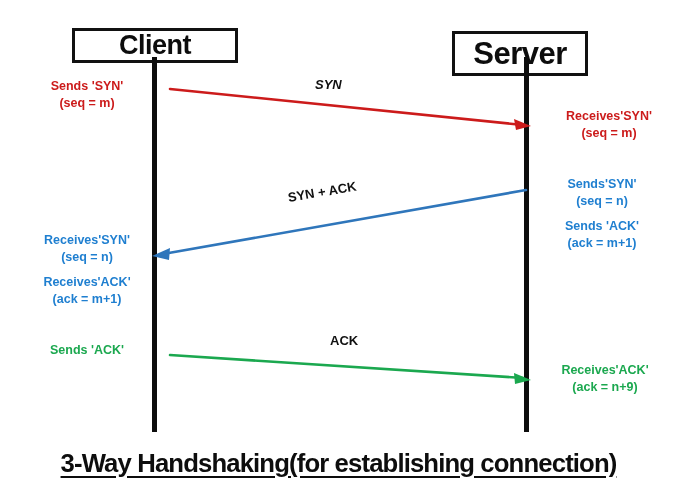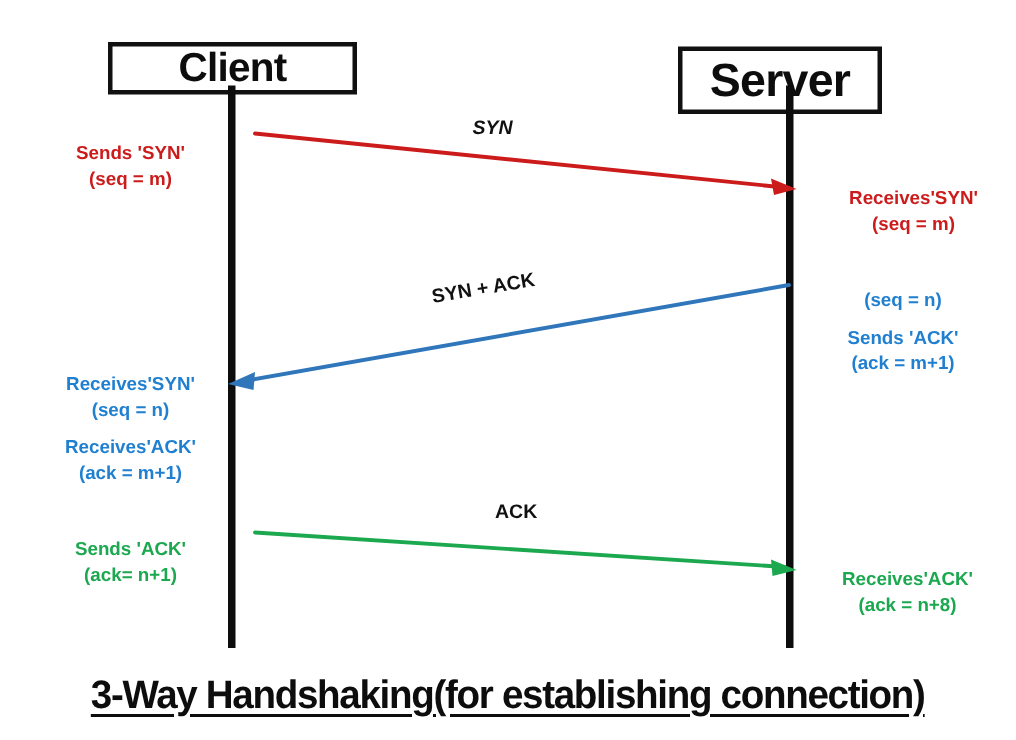--- a/index.html
+++ b/index.html
@@ -70,21 +70,21 @@
 
   
   .annot {
     position: absolute;
     font-size: 12.5px;
     font-weight: bold;
     line-height: 17px;
     white-space: nowrap;
   }
   .annot .ln { display: block; }
-  .annot.center { text-align: center; margin-top: 16px; }
+  .annot.center { text-align: center; }
 
   .c-red   { color: #cc1b1b; }
   .c-blue  { color: #1f7fd0; }
   .c-green { color: #1ba84f; }
 
   #annot-client-syn      { left: 24px;  top: 78px;  width: 126px; }
   #annot-server-syn      { left: 546px; top: 108px; width: 126px; }
   #annot-server-synack   { left: 537px; top: 176px; width: 130px; }
   #annot-client-recv     { left: 24px;  top: 232px; width: 126px; }
   #annot-client-ack      { left: 24px;  top: 342px; width: 126px; }
@@ -162,34 +162,34 @@
 
   <div id="annot-client-recv" class="annot center c-blue">
     <span class="ln">Receives'SYN'</span>
     <span class="ln">(seq = n)</span>
     <span class="ln" style="margin-top:8px">Receives'ACK'</span>
     <span class="ln">(ack = m+1)</span>
   </div>
 
   <div id="annot-client-ack" class="annot center c-green">
     <span class="ln">Sends 'ACK'</span>
-    <span class="ln">(ack= n+1)</span>
   </div>
 
   <div id="annot-server-syn" class="annot center c-red">
     <span class="ln">Receives'SYN'</span>
     <span class="ln">(seq = m)</span>
   </div>
 
   <div id="annot-server-synack" class="annot center c-blue">
+    <span class="ln">Sends'SYN'</span>
     <span class="ln">(seq = n)</span>
     <span class="ln" style="margin-top:8px">Sends 'ACK'</span>
     <span class="ln">(ack = m+1)</span>
   </div>
 
   <div id="annot-server-ack" class="annot center c-green">
     <span class="ln">Receives'ACK'</span>
-    <span class="ln">(ack = n+8)</span>
+    <span class="ln">(ack = n+9)</span>
   </div>
 
   <div id="footer-title">3-Way Handshaking(for establishing connection)</div>
 
 </div>
 
 </body></html>

